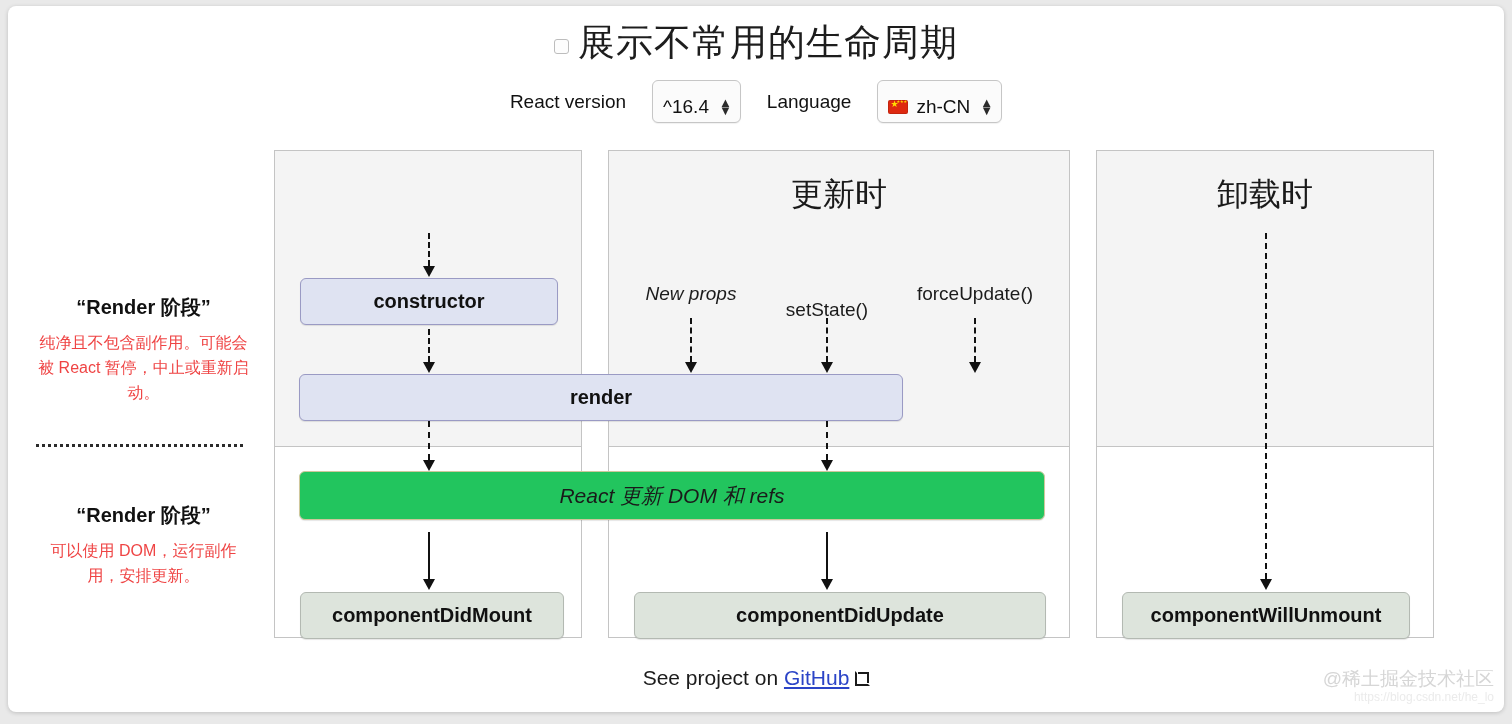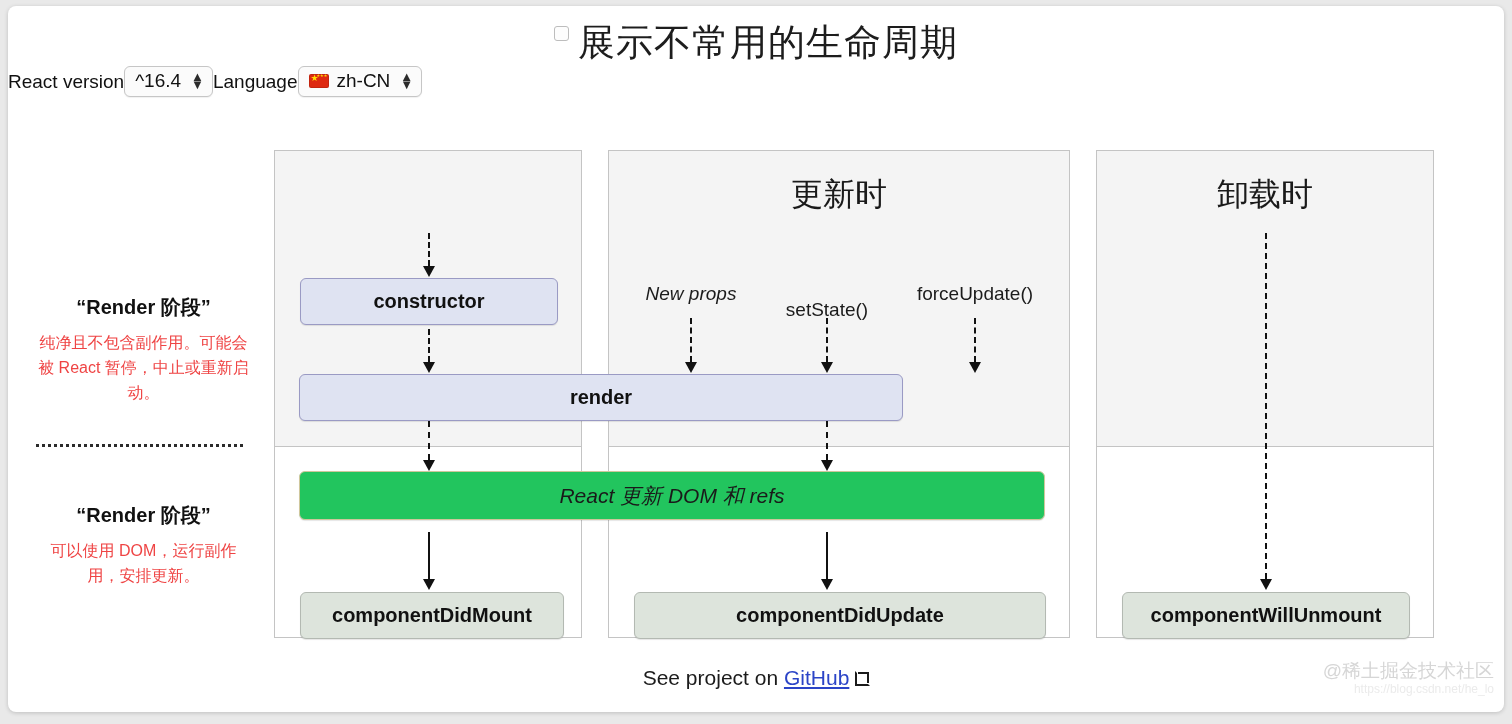--- a/index.html
+++ b/index.html
@@ -15,40 +15,40 @@
     width: 1496px; height: 706px;
     background: #ffffff;
     border-radius: 8px;
     box-shadow: 0 1px 4px rgba(0,0,0,0.18);
     overflow: hidden;
   }
 
   
   .header { width: 100%; padding-top: 14px; text-align: center; }
   .title-row {
-    display: flex; align-items: flex-start; justify-content: center; gap: 9px;
+    display: flex; align-items: center; justify-content: center; gap: 9px;
   }
   .title-checkbox {
     width: 15px; height: 15px; border: 1px solid #bdbdbd;
     border-radius: 3px; background: #fdfdfd; flex: none;
     margin-top: 6px;
   }
   .page-title {
     font-size: 37px; font-weight: 400; color: #1d1d1d; letter-spacing: 1px;
     line-height: 1.25;
   }
   .controls-row {
-    display: flex; align-items: center; 
-    gap: 0; font-size: 19px; color: #1d1d1d;
+    display: flex; align-items: center; justify-content: center;
+    gap: 26px; margin-top: 14px; font-size: 19px; color: #1d1d1d;
   }
   .ctrl-label { font-size: 19px; color: #111; }
   .select-box {
     display: inline-flex; align-items: center; gap: 8px;
     border: 1px solid #c6c6c6; border-radius: 6px;
-    background: #fbfbfb; padding: 3px 8px 4px 10px;
+    background: #fbfbfb; padding: 15px 8px 4px 10px;
     font-size: 19px; color: #111;
     box-shadow: 0 1px 1px rgba(0,0,0,0.06);
   }
   .flag {
     width: 20px; height: 14px; border-radius: 2px;
     background: #de2910; position: relative; display: inline-block;
     flex: none; border: 1px solid rgba(0,0,0,0.12);
   }
   .flag::before {
     content: "★"; position: absolute; left: 1px; top: -4px;
@@ -145,21 +145,21 @@
     width: 11px; height: 11px; border: 2px solid #1b1b1b;
     border-top-color: transparent; border-right-color: transparent;
   }
   .ext-icon::after {
     content: ""; position: absolute; right: 0; top: 0;
     width: 9px; height: 9px;
     border-top: 2px solid #1b1b1b; border-right: 2px solid #1b1b1b;
   }
 
   .watermark {
-    position: absolute; right: 10px; bottom: 16px;
+    position: absolute; right: 10px; bottom: 8px;
     text-align: right; color: #d6d6d6; pointer-events: none;
   }
   .wm-main { font-size: 19px; line-height: 1.1; }
   .wm-sub { font-size: 12px; color: #ebebeb; line-height: 1.2; }
 </style>
 </head>
 <body>
 
 <div class="page-card">
 

